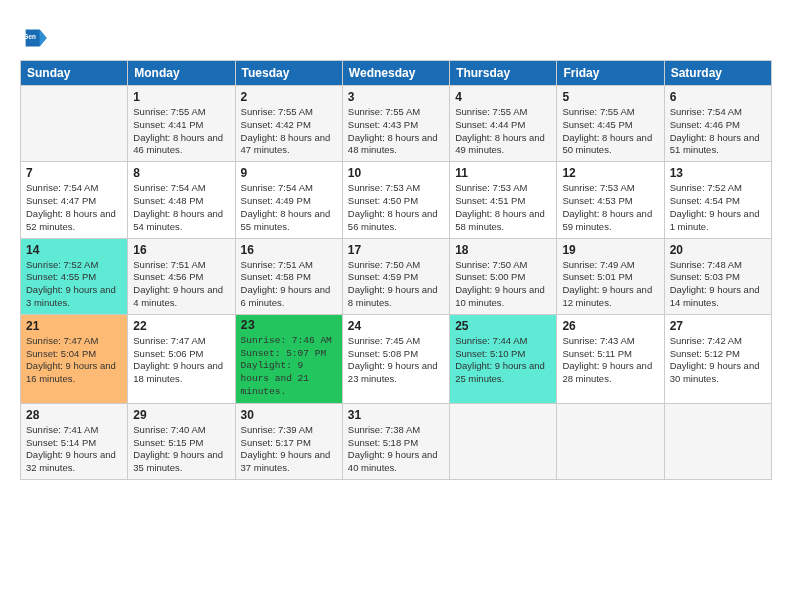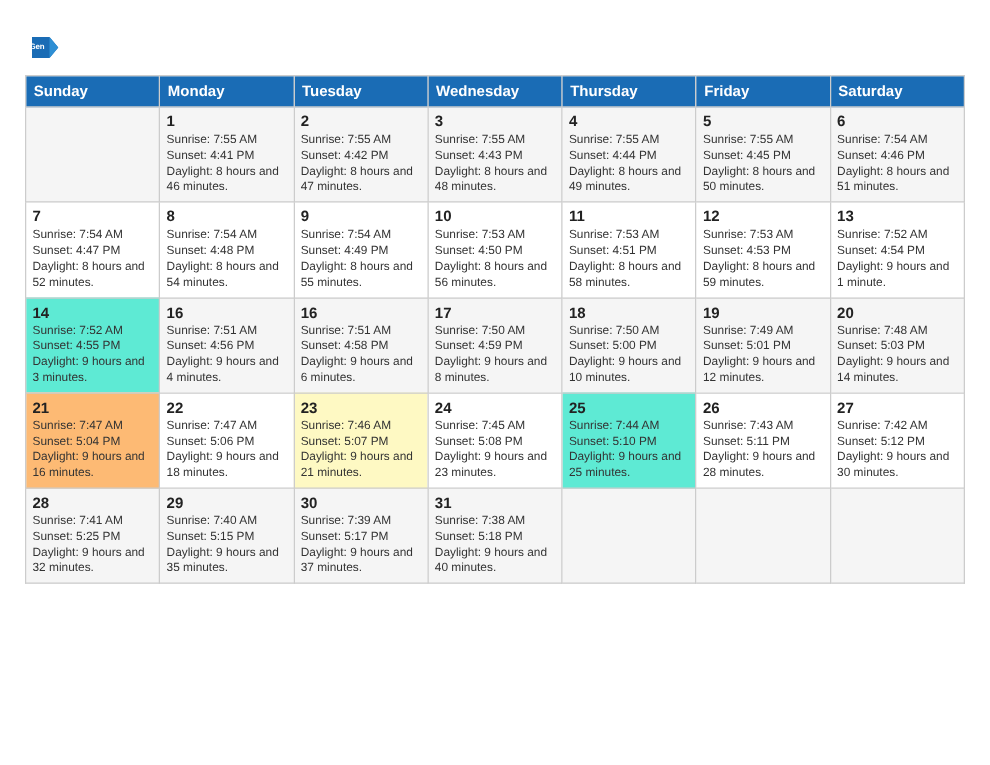--- a/index.html
+++ b/index.html
@@ -287,21 +287,21 @@
 Daylight: 9 hours
 and 16 minutes.</div>
           </td>
           <td style="background: rgb(255, 255, 255);">
             <span class="day-num">22</span>
             <div class="day-info">Sunrise: 7:47 AM
 Sunset: 5:06 PM
 Daylight: 9 hours
 and 18 minutes.</div>
           </td>
-          <td style="background: #fef9c3;">
+          <td style="background: #22c55e; font-family: Liberation Mono, monospace;">
             <span class="day-num">23</span>
             <div class="day-info">Sunrise: 7:46 AM
 Sunset: 5:07 PM
 Daylight: 9 hours
 and 21 minutes.</div>
           </td>
           <td style="background: rgb(255, 255, 255);">
             <span class="day-num">24</span>
             <div class="day-info">Sunrise: 7:45 AM
 Sunset: 5:08 PM
@@ -327,21 +327,21 @@
             <div class="day-info">Sunrise: 7:42 AM
 Sunset: 5:12 PM
 Daylight: 9 hours
 and 30 minutes.</div>
           </td>
         </tr>
         <tr>
           <td style="background: rgb(245, 245, 245);">
             <span class="day-num">28</span>
             <div class="day-info">Sunrise: 7:41 AM
-Sunset: 5:25 PM
+Sunset: 5:14 PM
 Daylight: 9 hours
 and 32 minutes.</div>
           </td>
           <td style="background: rgb(245, 245, 245);">
             <span class="day-num">29</span>
             <div class="day-info">Sunrise: 7:40 AM
 Sunset: 5:15 PM
 Daylight: 9 hours
 and 35 minutes.</div>
           </td>

